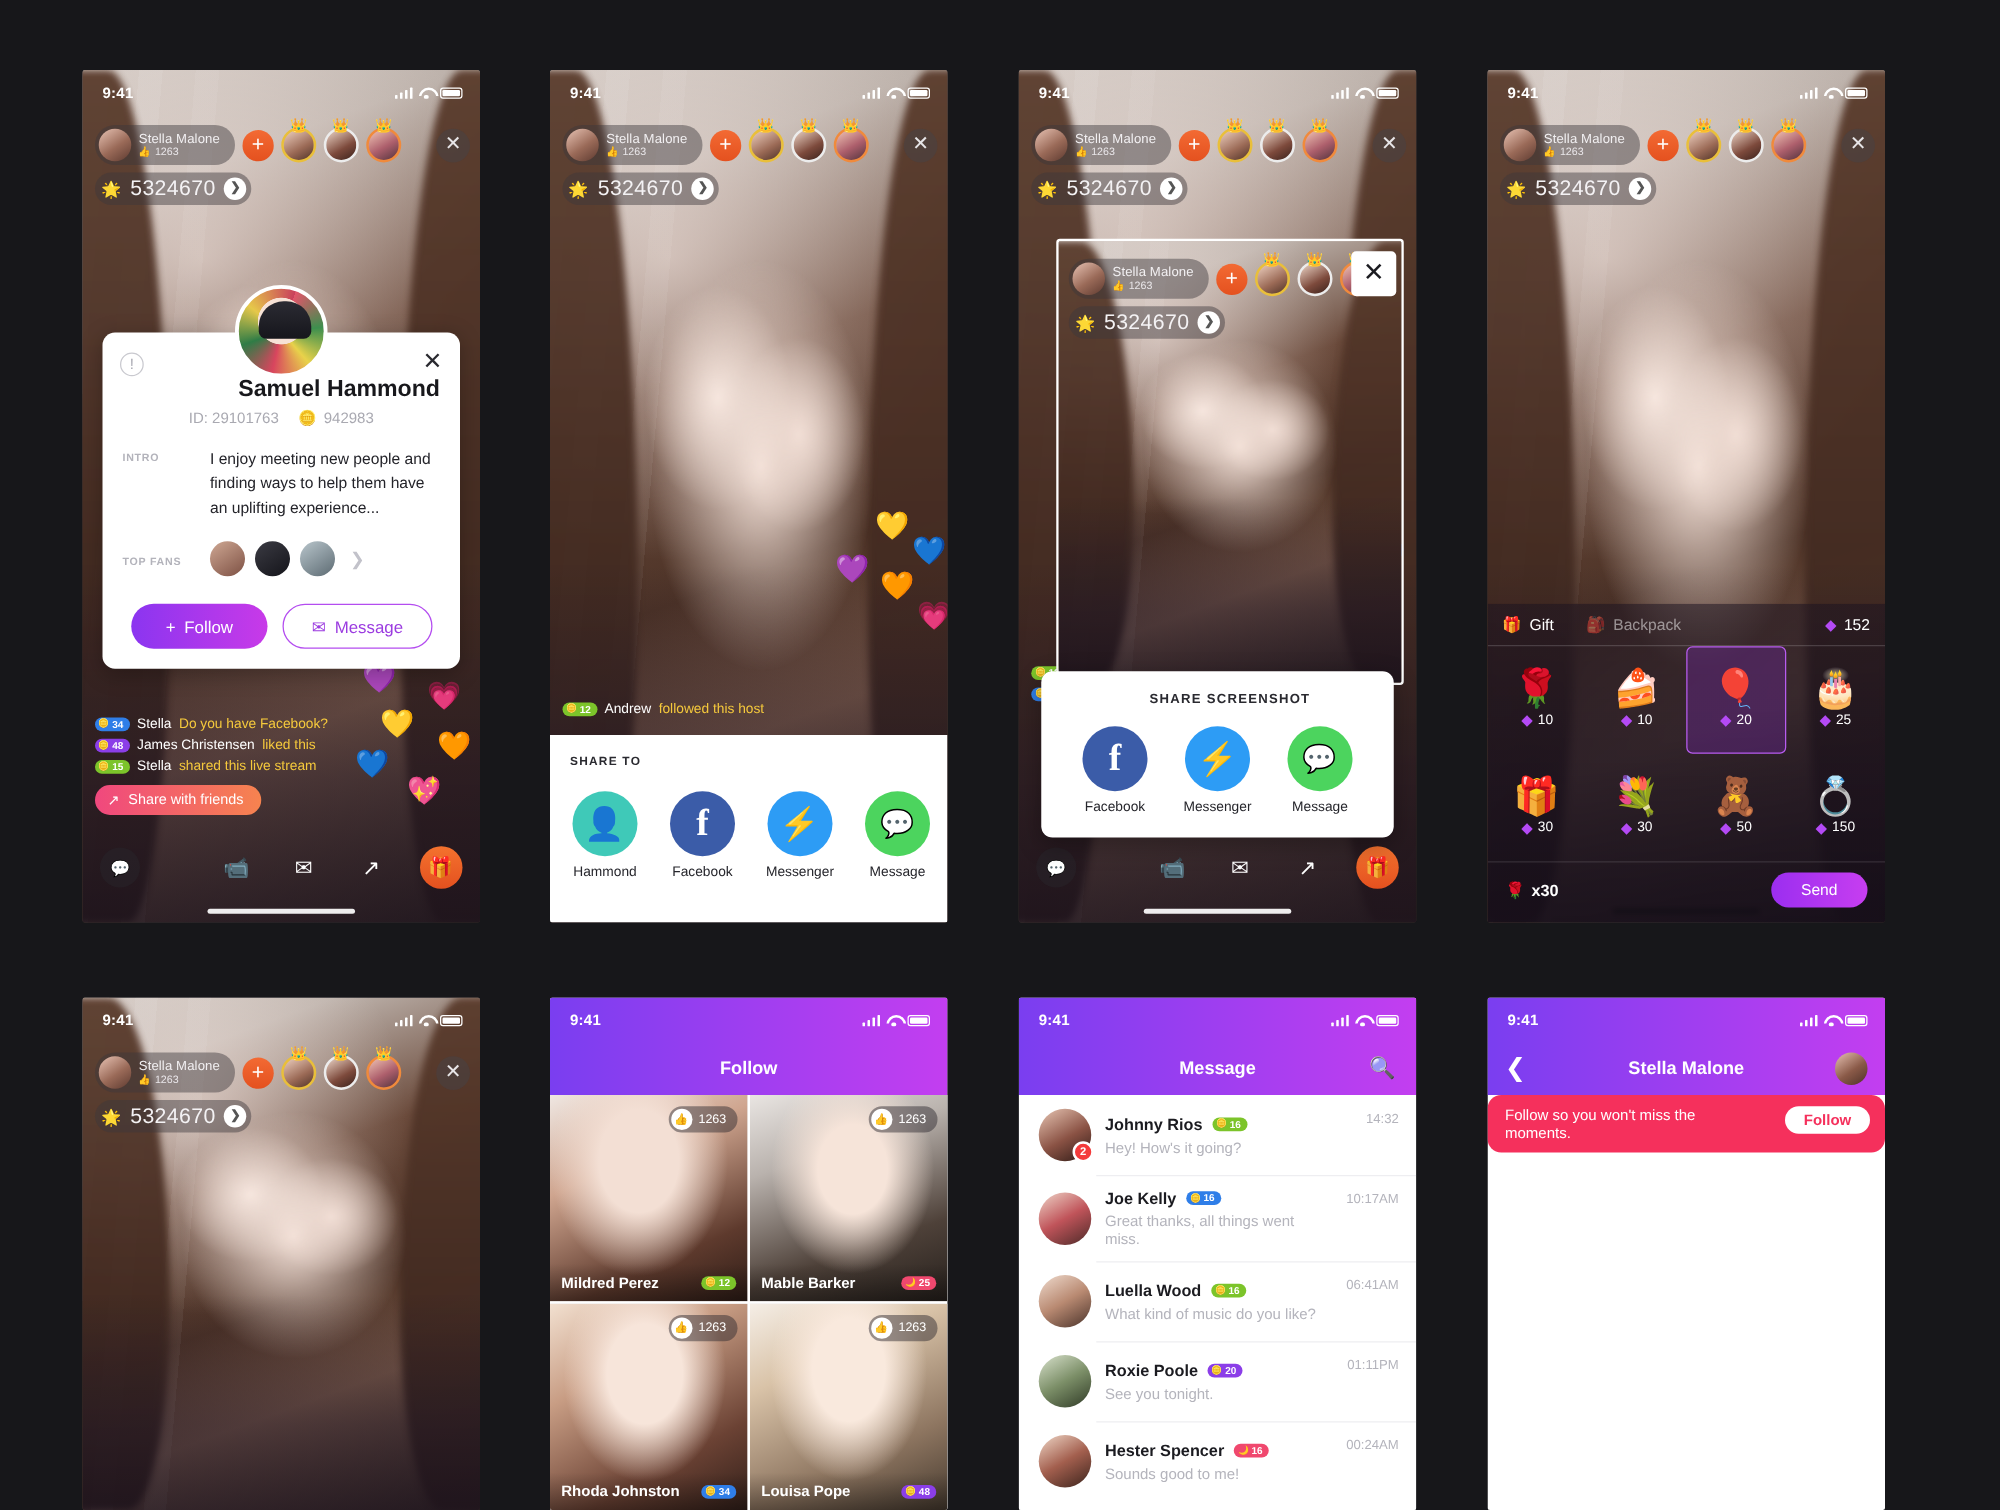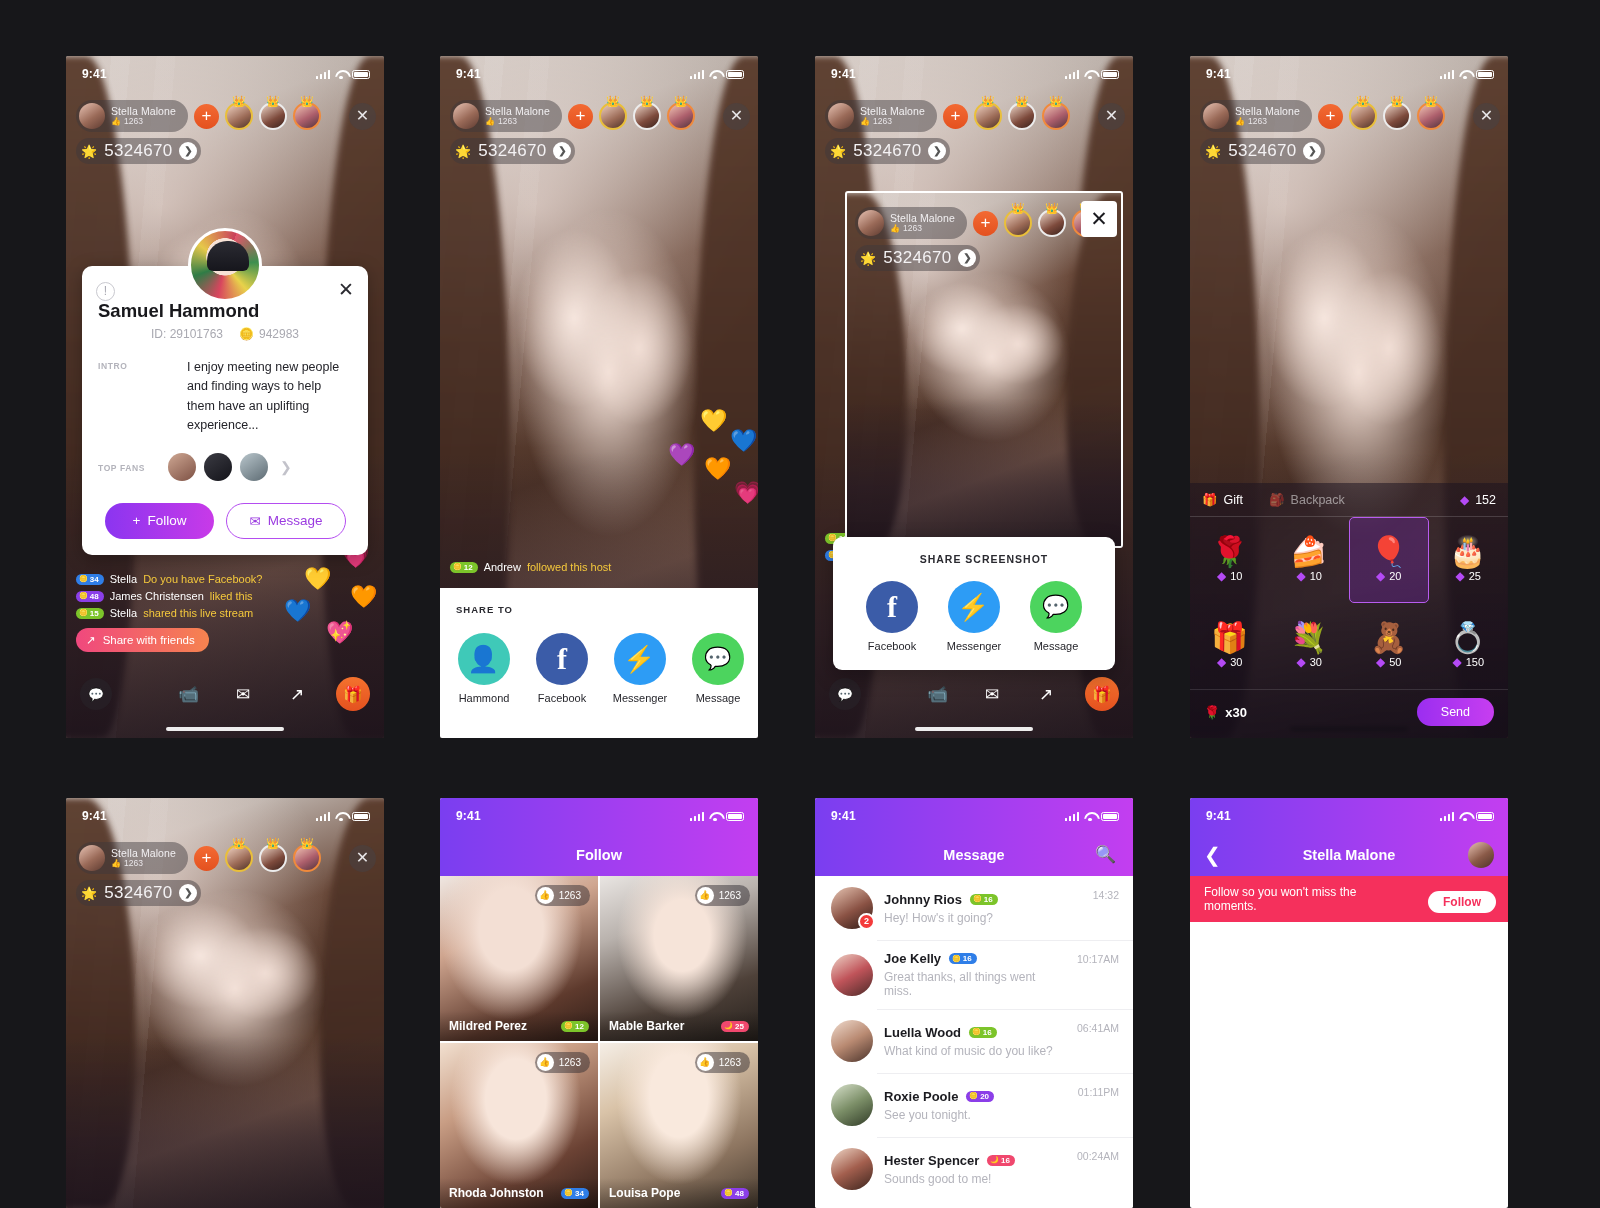--- a/index.html
+++ b/index.html
@@ -201,29 +201,29 @@
   }
   .pc-warn {
     position:absolute; left:14px; top:16px; width:19px; height:19px;
     border:1.4px solid #c9c9cf; border-radius:50%;
     color:#a9a9b2; font-size:12px; line-height:17px; text-align:center;
   }
   .pc-close {
     position:absolute; right:14px; top:14px;
     color:#2a2a30; font-size:19px; font-weight:300; line-height:1;
   }
-  .pc-name { text-align:left; font-size:18.5px; font-weight:bold; color:#18181c; margin-top:8px; }
+  .pc-name { text-align:right; font-size:18.5px; font-weight:bold; color:#18181c; margin-top:8px; }
   .pc-sub {
     text-align:center; color:#a9a9b1; font-size:12px; margin-top:5px;
     display:flex; align-items:center; justify-content:center; gap:16px;
   }
   .pc-sub .coin { display:flex; align-items:center; gap:5px; }
   .pc-row { display:flex; gap:14px; margin-top:17px; align-items:flex-start; }
   .pc-label { width:56px; color:#b3b3bb; font-size:8.5px; letter-spacing:.6px; font-weight:bold; padding-top:3px; flex:none; }
-  .pc-intro { font-size:12.5px; color:#24242a; line-height:1.55;margin-left:19px; }
+  .pc-intro { font-size:12.5px; color:#24242a; line-height:1.55; }
   .pc-fans { display:flex; align-items:center; gap:8px; }
   .fan {
     width:28px; height:28px; border-radius:50%;
     background: linear-gradient(145deg,#cfa894,#7d5043);
   }
   .fan.f2 { background: linear-gradient(145deg,#3b3b43,#14141a); }
   .fan.f3 { background: linear-gradient(145deg,#b9c6cc,#5c6a72); }
   .pc-chev { color:#c2c2ca; font-size:14px; margin-left:4px; }
   .pc-btns { display:flex; gap:12px; justify-content:center; margin-top:22px; }
   .btn-follow {
@@ -363,22 +363,22 @@
     color:#fff; font-size:9px; line-height:13px; text-align:center; font-weight:bold;
   }
   .m-body { flex:1; min-width:0; }
   .m-top { display:flex; align-items:center; gap:8px; }
   .m-name { font-size:13px; font-weight:bold; color:#1b1b20; }
   .m-prev { font-size:12px; color:#b4b4bc; margin-top:4px; }
   .m-time { font-size:10.5px; color:#b4b4bc; flex:none; align-self:flex-start; padding-top:2px; }
 
   
   .follow-bar {
-    background:#f5305c; display:flex; align-items:flex-end; gap:24px;
-    padding:9px 12px 9px 14px; flex:none;
+    background:#f5305c; display:flex; align-items:flex-start; gap:24px;
+    padding:9px 12px 9px 14px; flex:none;border-radius:11px;
   }
   .fb-text { color:#fff; font-size:12px; flex:1; }
   .fb-btn {
     background:#fff; color:#f5305c; border-radius:14px;
     padding:4px 15px; font-size:12px; font-weight:bold;
   }
   .thread { flex:1; background:#fff; padding:14px 14px 0; }
   .th-time { text-align:center; color:#b4b4bc; font-size:11px; margin-bottom:12px; }
   .bub { max-width:72%; border-radius:9px; padding:11px 14px; font-size:13px; line-height:1.45; }
   .bub.in { background:#eeeef0; color:#17171c; }

